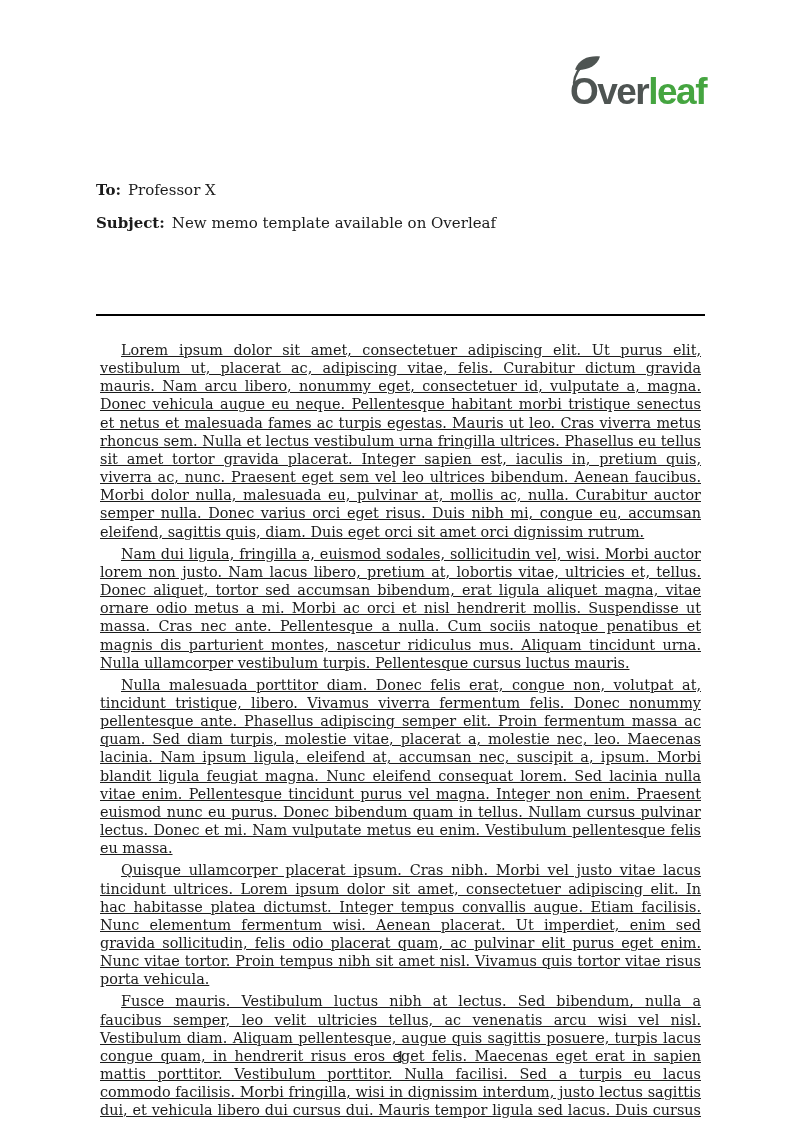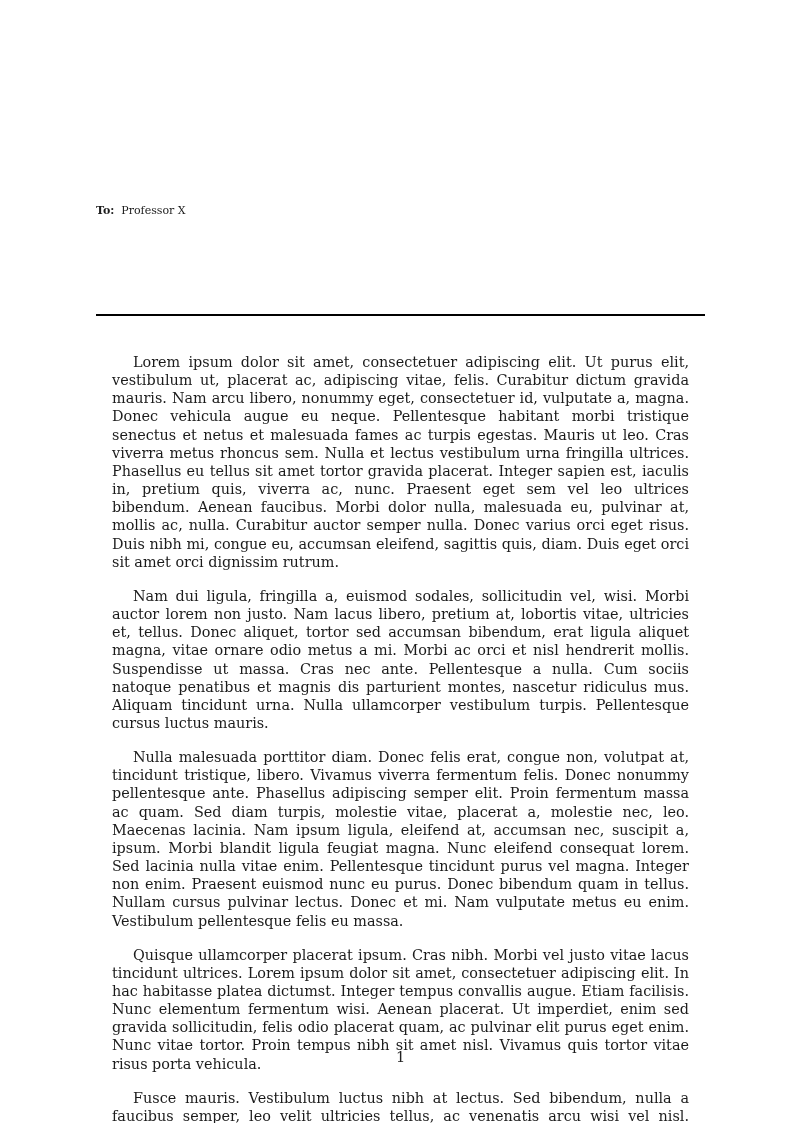--- a/index.html
+++ b/index.html
@@ -41,22 +41,21 @@
     width: 34px;
     height: 30px;
   }
 
   
   .memo-header {
     position: absolute;
     left: 96px;
     top: 181px;
     width: 610px;
-    font-size: 11px;
-    margin-top: 20px;
+    font-size: 15px;
   }
   .memo-field {
     margin-bottom: 14px;
     line-height: 19px;
   }
   .memo-field .label { font-weight: bold; margin-right: 7px; }
 
   .rule {
     position: absolute;
     left: 96px;
@@ -72,44 +71,57 @@
     left: 96px;
     top: 337px;
     width: 609px;
     font-size: 14.4px;
     line-height: 18.15px;
     text-align: justify;
     hyphens: auto;
     -webkit-hyphens: auto;
   }
   .body-text p {
-    margin: 16px;
+    margin: 4px;
     text-indent: 21px;
+    text-decoration: underline;
   }
 
   
   .page-number {
     position: absolute;
     left: 96px;
     top: 1049px;
     width: 609px;
     text-align: center;
     font-size: 14.5px;
     color: #222;
   }
 </style>
 </head>
 <body>
 
 <div class="page" style="--logo-over: #4e5452; --logo-leaf: #45a540;">
 
+  <div class="logo">
+    <div class="logo-inner">
+      <svg class="leaf-svg" viewBox="0 0 34 30" aria-hidden="true">
+        <path d="M6 14.5 C10.5 3.5 20 0.5 31 1.5 C28.5 10 20 14.8 9 15.2 Z" fill="#4e5452"></path>
+        <path d="M5 28 C5.5 21 9 13.5 17 7.5" fill="none" stroke="#4e5452" stroke-width="2.4" stroke-linecap="round"></path>
+      </svg>
+      <span class="logo-over">Over</span><span class="logo-leaf">leaf</span>
+    </div>
+  </div>
 
   <div class="memo-header">
     <div class="memo-field">
       <span class="label">To:</span><span>Professor X</span>
+    </div>
+    <div class="memo-field">
+      <span class="label">Subject:</span><span>New memo template available on Overleaf</span>
     </div>
   </div>
 
   <div class="rule"></div>
 
   <div class="body-text">
     <p>Lorem ipsum dolor sit amet, consectetuer adipiscing elit. Ut purus elit, vestibulum ut, placerat ac, adipiscing vitae, felis. Curabitur dictum gravida mauris. Nam arcu libero, nonummy eget, consectetuer id, vulputate a, magna. Donec vehicula augue eu neque. Pellentesque habitant morbi tristique senectus et netus et malesuada fames ac turpis egestas. Mauris ut leo. Cras viverra metus rhoncus sem. Nulla et lectus vestibulum urna fringilla ultrices. Phasellus eu tellus sit amet tortor gravida placerat. Integer sapien est, iaculis in, pretium quis, viverra ac, nunc. Praesent eget sem vel leo ultrices bibendum. Aenean faucibus. Morbi dolor nulla, malesuada eu, pulvinar at, mollis ac, nulla. Curabitur auctor semper nulla. Donec varius orci eget risus. Duis nibh mi, congue eu, accumsan eleifend, sagittis quis, diam. Duis eget orci sit amet orci dignissim rutrum.</p>
     <p>Nam dui ligula, fringilla a, euismod sodales, sollicitudin vel, wisi. Morbi auctor lorem non justo. Nam lacus libero, pretium at, lobortis vitae, ultricies et, tellus. Donec aliquet, tortor sed accumsan bibendum, erat ligula aliquet magna, vitae ornare odio metus a mi. Morbi ac orci et nisl hendrerit mollis. Suspendisse ut massa. Cras nec ante. Pellentesque a nulla. Cum sociis natoque penatibus et magnis dis parturient montes, nascetur ridiculus mus. Aliquam tincidunt urna. Nulla ullamcorper vestibulum turpis. Pellentesque cursus luctus mauris.</p>
     <p>Nulla malesuada porttitor diam. Donec felis erat, congue non, volutpat at, tincidunt tristique, libero. Vivamus viverra fermentum felis. Donec nonummy pellentesque ante. Phasellus adipiscing semper elit. Proin fermentum massa ac quam. Sed diam turpis, molestie vitae, placerat a, molestie nec, leo. Maecenas lacinia. Nam ipsum ligula, eleifend at, accumsan nec, suscipit a, ipsum. Morbi blandit ligula feugiat magna. Nunc eleifend consequat lorem. Sed lacinia nulla vitae enim. Pellentesque tincidunt purus vel magna. Integer non enim. Praesent euismod nunc eu purus. Donec bibendum quam in tellus. Nullam cursus pulvinar lectus. Donec et mi. Nam vulputate metus eu enim. Vestibulum pellentesque felis eu massa.</p>
     <p>Quisque ullamcorper placerat ipsum. Cras nibh. Morbi vel justo vitae lacus tincidunt ultrices. Lorem ipsum dolor sit amet, consectetuer adipiscing elit. In hac habitasse platea dictumst. Integer tempus convallis augue. Etiam facilisis. Nunc elementum fermentum wisi. Aenean placerat. Ut imperdiet, enim sed gravida sollicitudin, felis odio placerat quam, ac pulvinar elit purus eget enim. Nunc vitae tortor. Proin tempus nibh sit amet nisl. Vivamus quis tortor vitae risus porta vehicula.</p>

